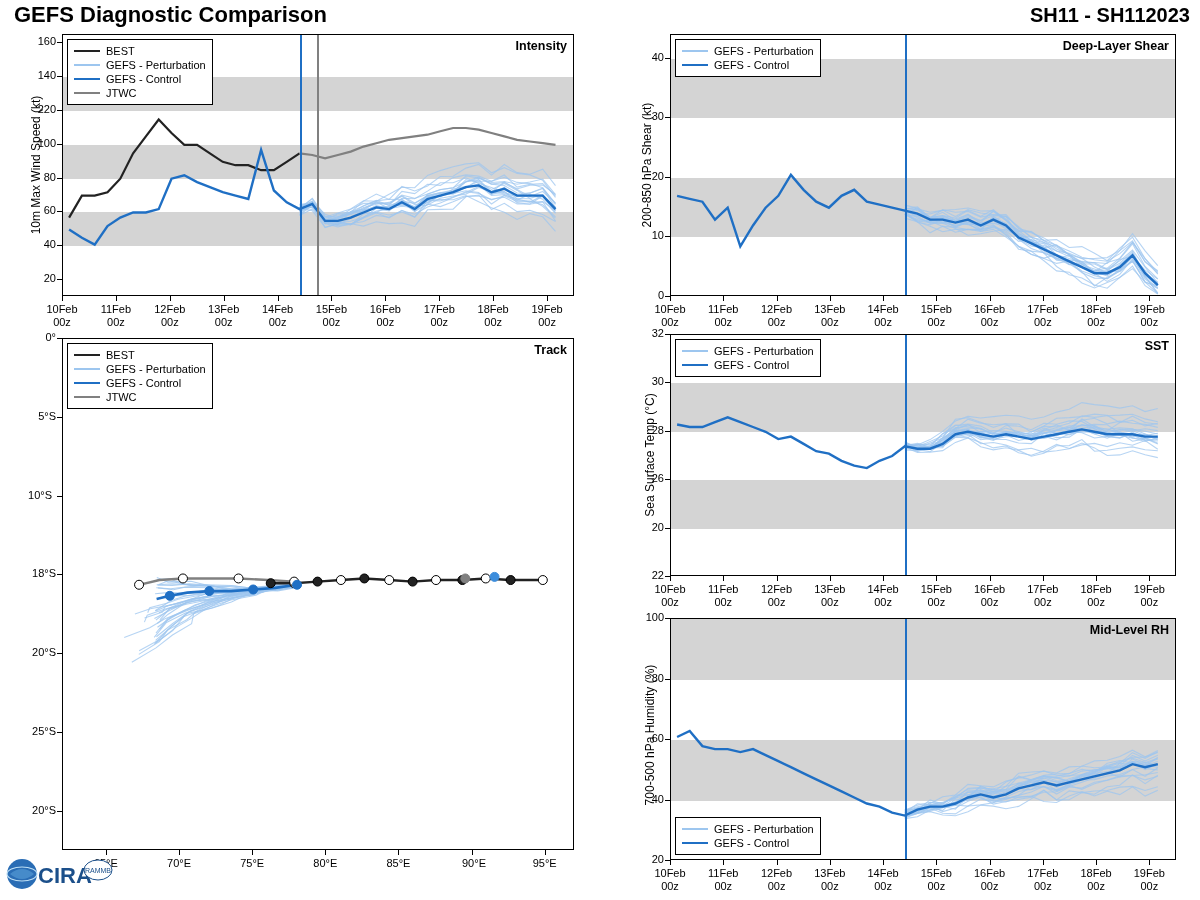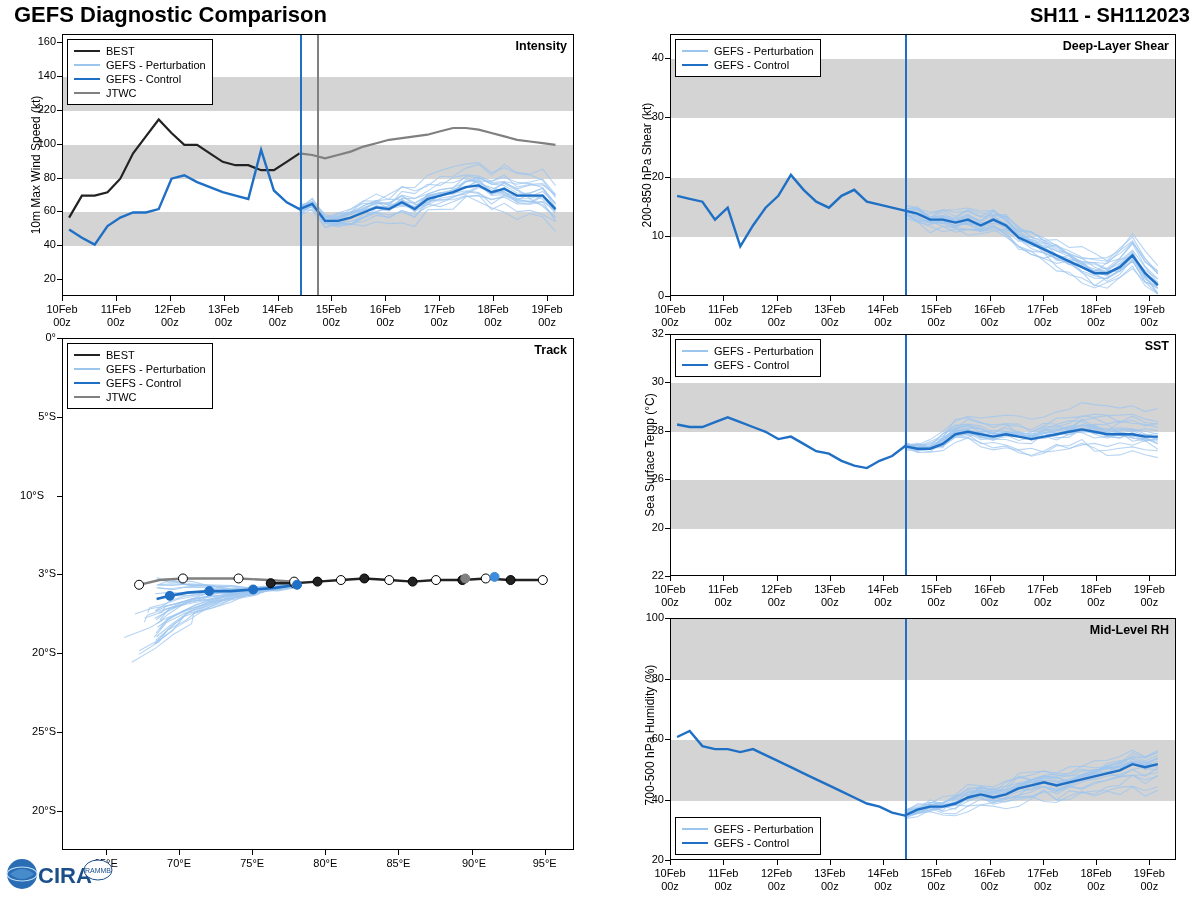--- a/index.html
+++ b/index.html
@@ -312,23 +312,23 @@
     <div class="tick-x" style="left: 370.457px; top: 529px; width: 56px;">85°E</div>
     <div class="tickmark" style="left: 471.6px; top: 522px; width: 1px; height: 5px;"></div>
     <div class="tick-x" style="left: 446px; top: 529px; width: 56px;">90°E</div>
     <div class="tickmark" style="left: 544.743px; top: 522px; width: 1px; height: 5px;"></div>
     <div class="tick-x" style="left: 516.743px; top: 529px; width: 56px;">95°E</div>
     <div class="tickmark" style="left: 57px; top: 10px; width: 5px; height: 1px;"></div>
     <div class="tick-y" style="left: 16px; top: 3px; width: 40px;">0°</div>
     <div class="tickmark" style="left: 57px; top: 88.7692px; width: 5px; height: 1px;"></div>
     <div class="tick-y" style="left: 16px; top: 81.7692px; width: 40px;">5°S</div>
     <div class="tickmark" style="left: 57px; top: 167.538px; width: 5px; height: 1px;"></div>
-    <div class="tick-y" style="left: 4px; top: 160.538px; width: 40px;">10°S</div>
+    <div class="tick-y" style="left: 12px; top: 160.538px; width: 40px;">10°S</div>
     <div class="tickmark" style="left: 57px; top: 246.308px; width: 5px; height: 1px;"></div>
-    <div class="tick-y" style="left: 16px; top: 239.308px; width: 40px;">3°S</div>
+    <div class="tick-y" style="left: 16px; top: 239.308px; width: 40px;">18°S</div>
     <div class="tickmark" style="left: 57px; top: 325.077px; width: 5px; height: 1px;"></div>
     <div class="tick-y" style="left: 16px; top: 318.077px; width: 40px;">20°S</div>
     <div class="tickmark" style="left: 57px; top: 403.846px; width: 5px; height: 1px;"></div>
     <div class="tick-y" style="left: 16px; top: 396.846px; width: 40px;">25°S</div>
     <div class="tickmark" style="left: 57px; top: 482.615px; width: 5px; height: 1px;"></div>
     <div class="tick-y" style="left: 16px; top: 475.615px; width: 40px;">20°S</div>
   </div>
 
 <div class="panel" style="left:600px;top:328px;width:600px;height:280px;">
   <div class="plot" id="plot-sst" style="left:70px;top:6px;width:506px;height:242px;">

